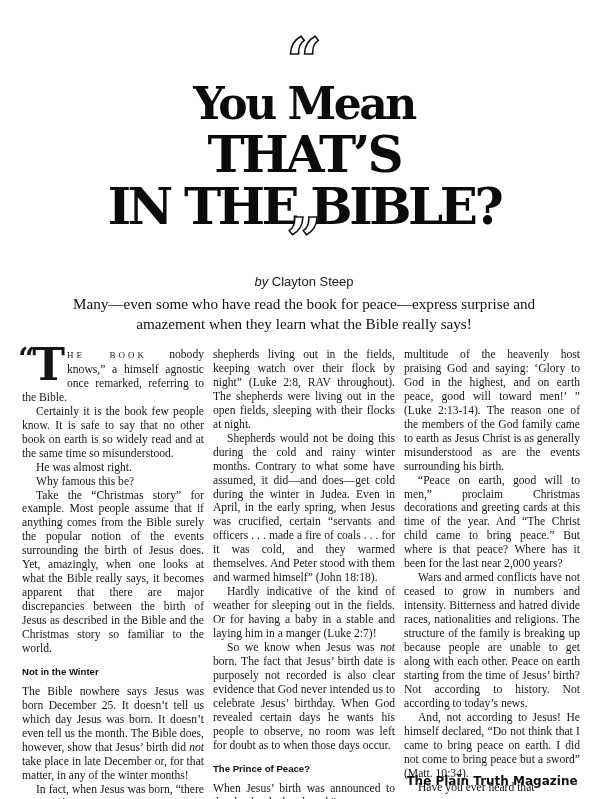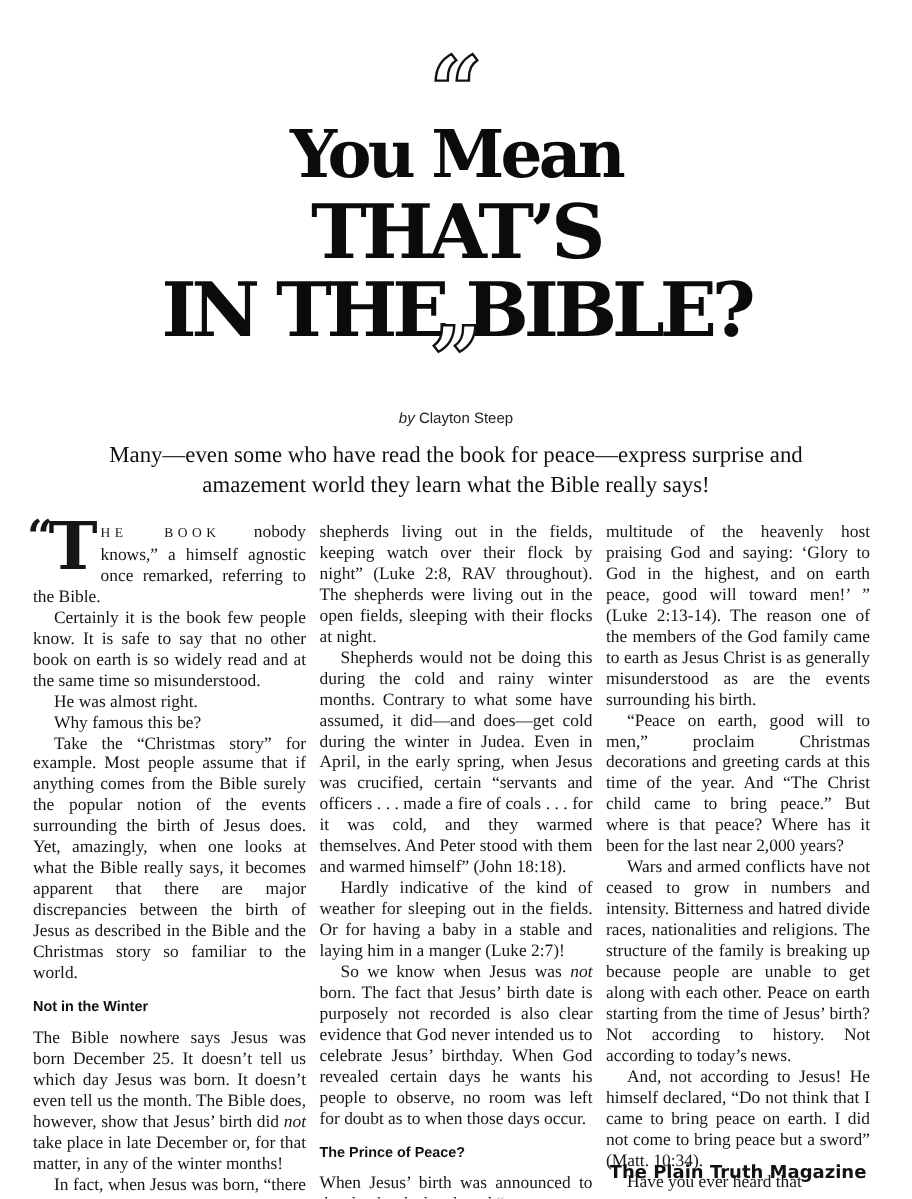--- a/index.html
+++ b/index.html
@@ -12,21 +12,21 @@
     color:#fff; -webkit-text-stroke:1.6px #111; font-weight:bold;
   }
   .quote-open { top:30px; }
   .quote-close { top:210px; }
 
   .headline { position:absolute; left:0; width:608px; text-align:center; font-family:"DejaVu Serif", serif; font-weight:bold; color:#0b0b0b; letter-spacing:-2px; }
   .h1 { top:78px; font-size:44px; line-height:52px; letter-spacing:-2.5px; }
   .h2 { top:128px; font-size:50px; line-height:54px; letter-spacing:-3px; }
   .h3 { top:180px; font-size:50px; line-height:54px; letter-spacing:-3.4px; }
 
-  .byline { position:absolute; top:274px; left:0; width:608px; text-align:center; font-family:"Liberation Sans", sans-serif; font-size:10px; color:#222; }
+  .byline { position:absolute; top:274px; left:0; width:608px; text-align:center; font-family:"Liberation Sans", sans-serif; font-size:13px; color:#222; }
   .byline i { font-style:italic; }
 
   .deck { position:absolute; top:294px; left:40px; width:528px; text-align:center; font-family:"Liberation Serif", serif; font-size:15.2px; line-height:20px; color:#111; }
 
   .col { position:absolute; top:348px; width:182px; font-size:11.6px; line-height:13.95px; text-align:justify; color:#161616; }
   .col p { margin:0; text-indent:14px; }
   .col p.noindent { text-indent:0; }
   .c1 { left:22px; }
   .c2 { left:213px; }
   .c3 { left:404px; width:176px; }
@@ -51,21 +51,21 @@
   <div class="headline h3">IN THE BIBLE?</div>
   <div class="quote-close">”</div>
 
   <div class="byline">
     <i>by</i>
     <span>Clayton Steep</span>
   </div>
 
   <div class="deck">
     <div>Many—even some who have read the book for peace—express surprise and</div>
-    <div>amazement world they learn what the Bible really says!</div>
+    <div>amazement when they learn what the Bible really says!</div>
   </div>
 
   <div class="col c1">
     <p class="noindent dropwrap">
       <span class="dropquote">“</span>
       <span class="dropcap">T</span>
       <span class="smallcaps">HE BOOK</span><span> nobody knows,” a himself agnostic once remarked, referring to the Bible.</span>
     </p>
     <p>Certainly it is the book few people know. It is safe to say that no other book on earth is so widely read and at the same time so misunderstood.</p>
     <p>He was almost right.</p>

